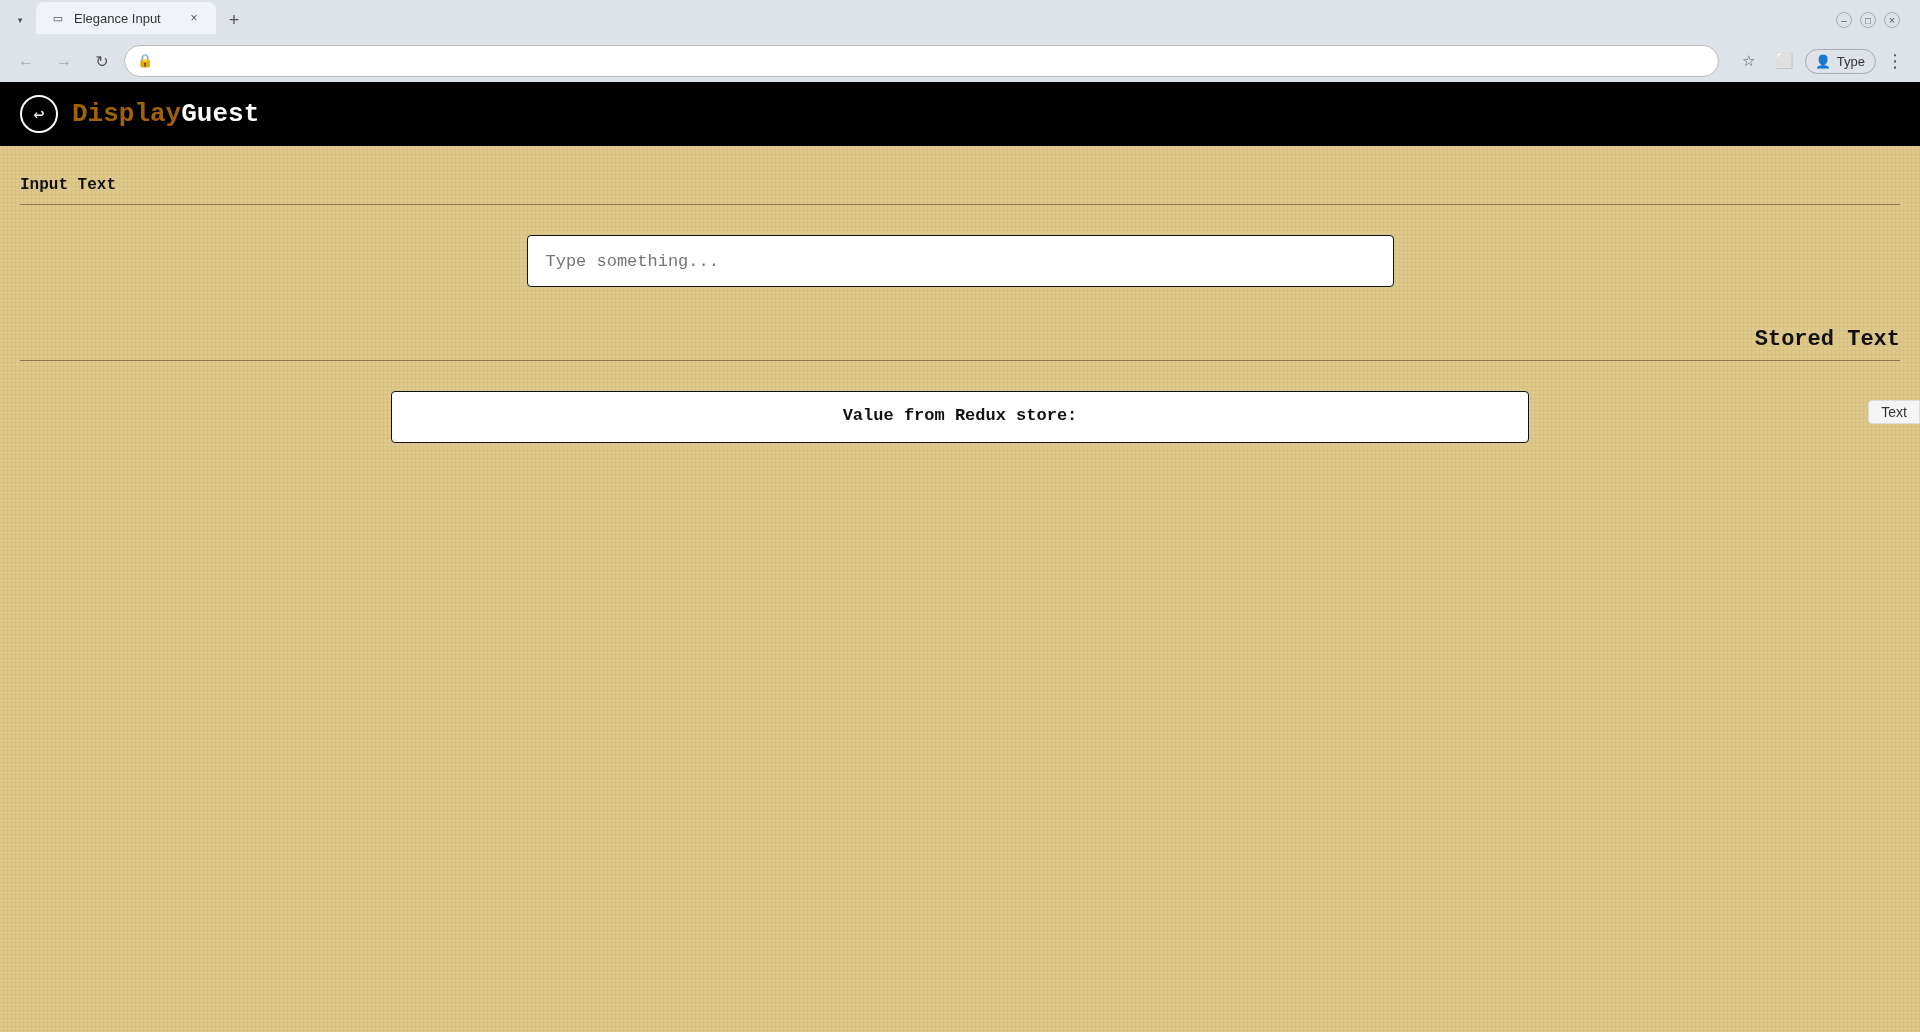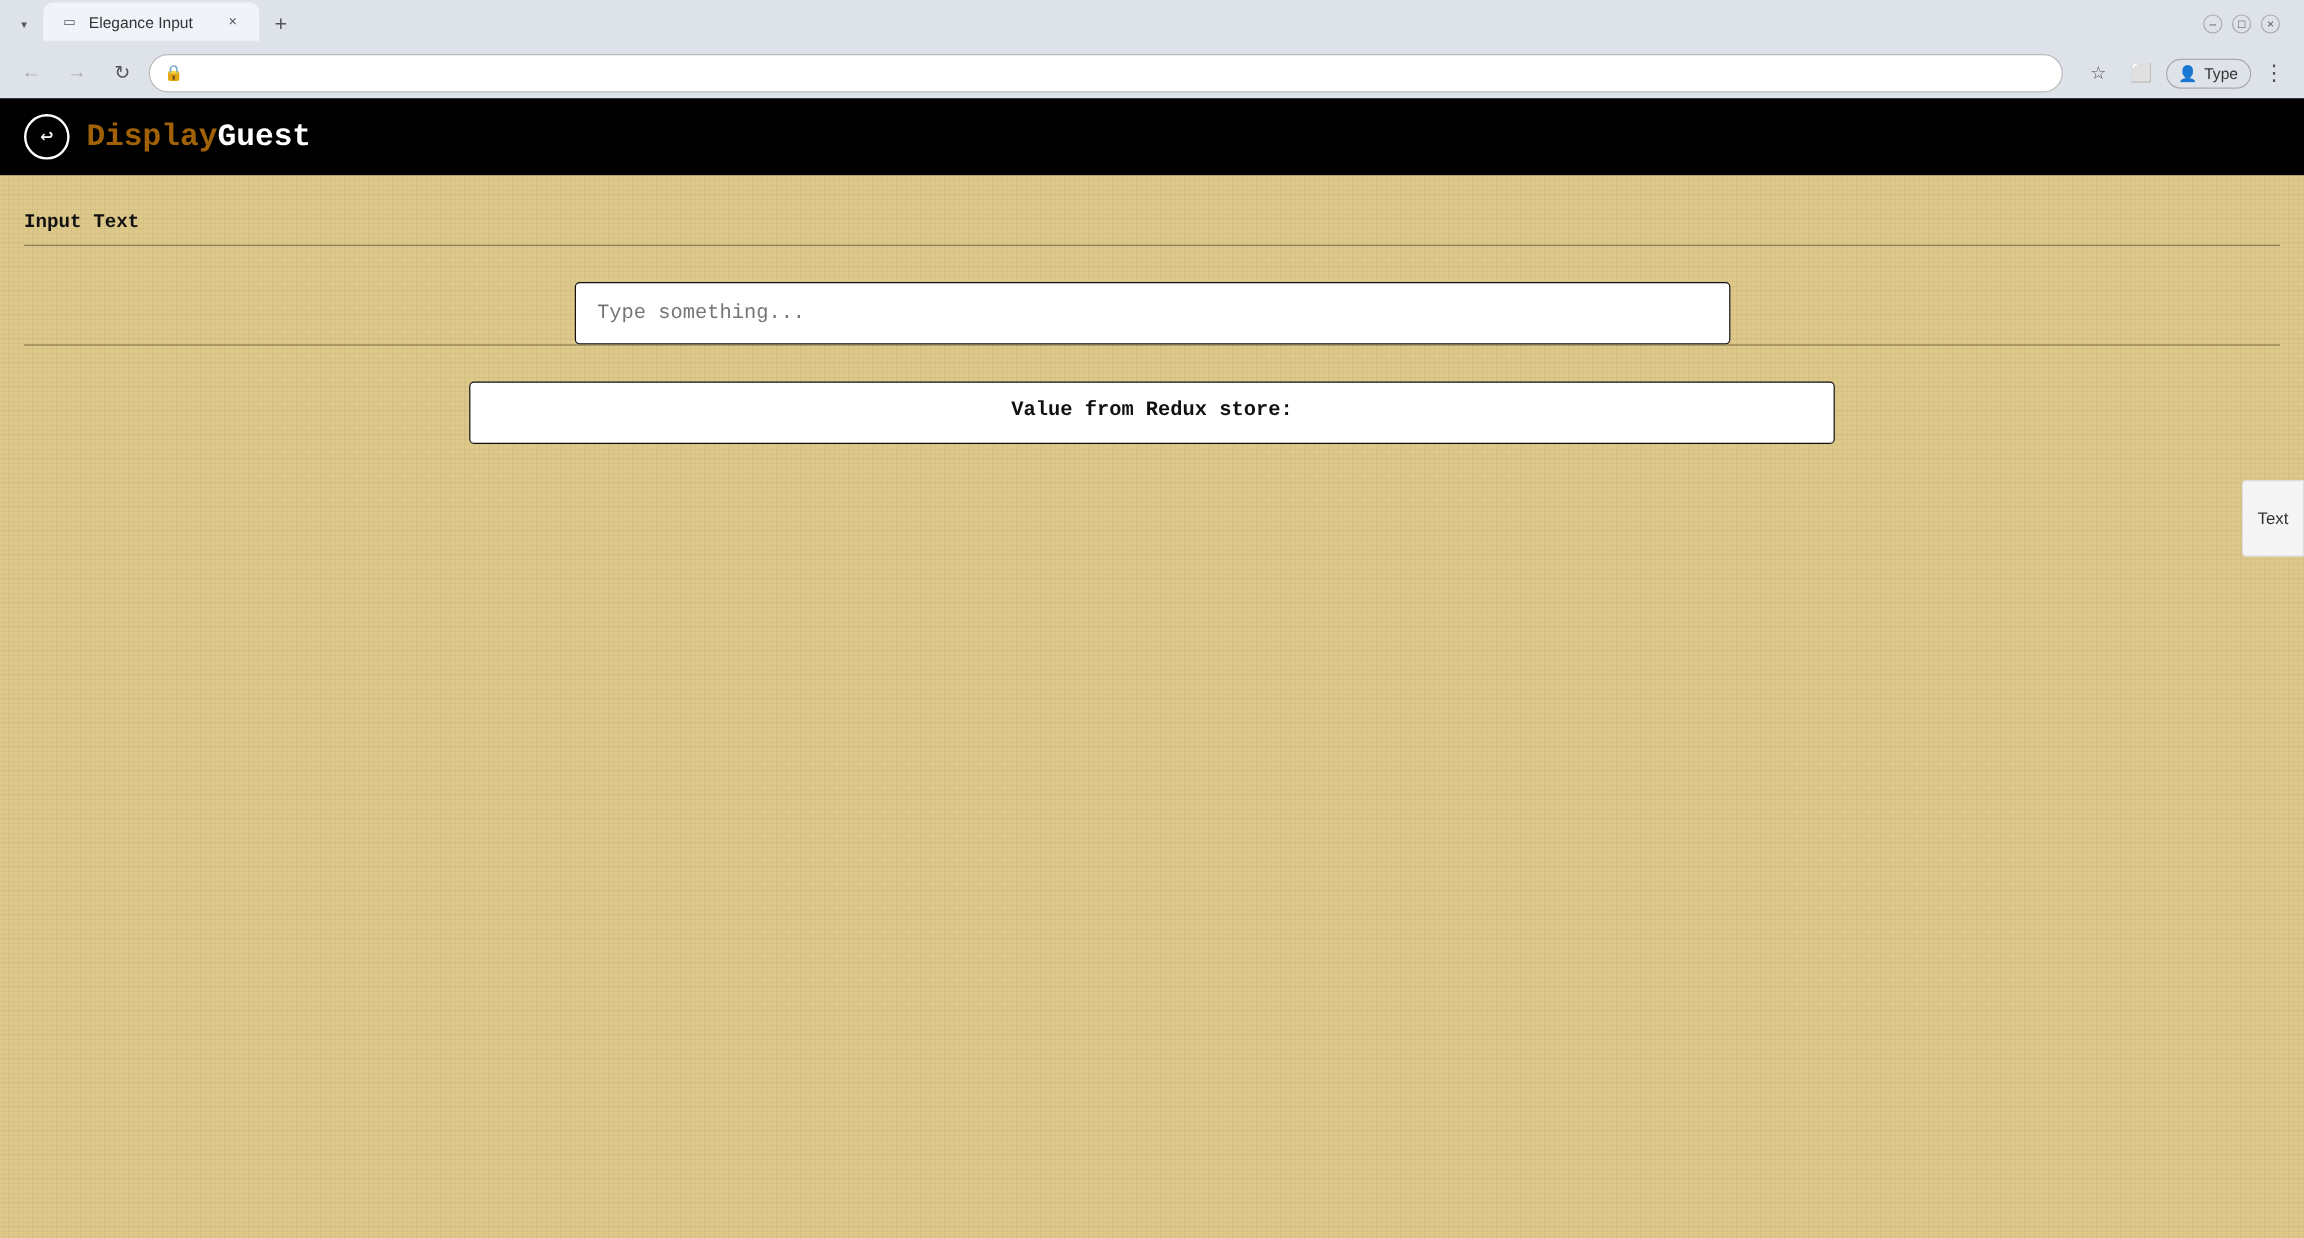--- a/index.html
+++ b/index.html
@@ -286,21 +286,21 @@
       border-top: 1.5px solid #8a7a50;
       margin-bottom: 30px;
     }
 
     .input-section {
       margin-bottom: 0;
     }
 
     .text-input-field {
       display: block;
-      width: 963px;
+      width: 867px;
       margin: 0 auto;
       padding: 12px 18px;
       font-family: 'Courier New', Courier, monospace;
       font-size: 17px;
       color: #555;
       background: #fff;
       border: 1.5px solid #111;
       border-radius: 4px;
       outline: none;
       height: 52px;
@@ -342,21 +342,21 @@
     }
 
     
     .side-panel {
       position: fixed;
       right: 0;
       top: 400px;
       background: #f5f5f5;
       border: 1px solid #ddd;
       border-radius: 4px 0 0 4px;
-      padding: 23px 12px;
+      padding: 3px 12px;
       font-size: 14px;
       color: #333;
       font-family: Arial, sans-serif;
     }
   </style>
 </head>
 <body>
 
 <div class="browser-chrome">
 
@@ -410,20 +410,23 @@
 
 <div class="app-body">
 
   <div class="input-section">
     <div class="section-title">Input Text</div>
     <hr class="section-divider">
     <input class="text-input-field" type="text" value="" placeholder="Type something..." style="">
   </div>
 
   <div class="stored-section">
+    <div class="stored-section-header">
+      <span class="stored-section-title">Stored Text</span>
+    </div>
     <hr class="stored-divider">
     <div class="stored-display-box">
       <span>Value from Redux store:</span><span></span>
     </div>
   </div>
 
 </div>
 
 <div class="side-panel">
   <span>Text</span>

